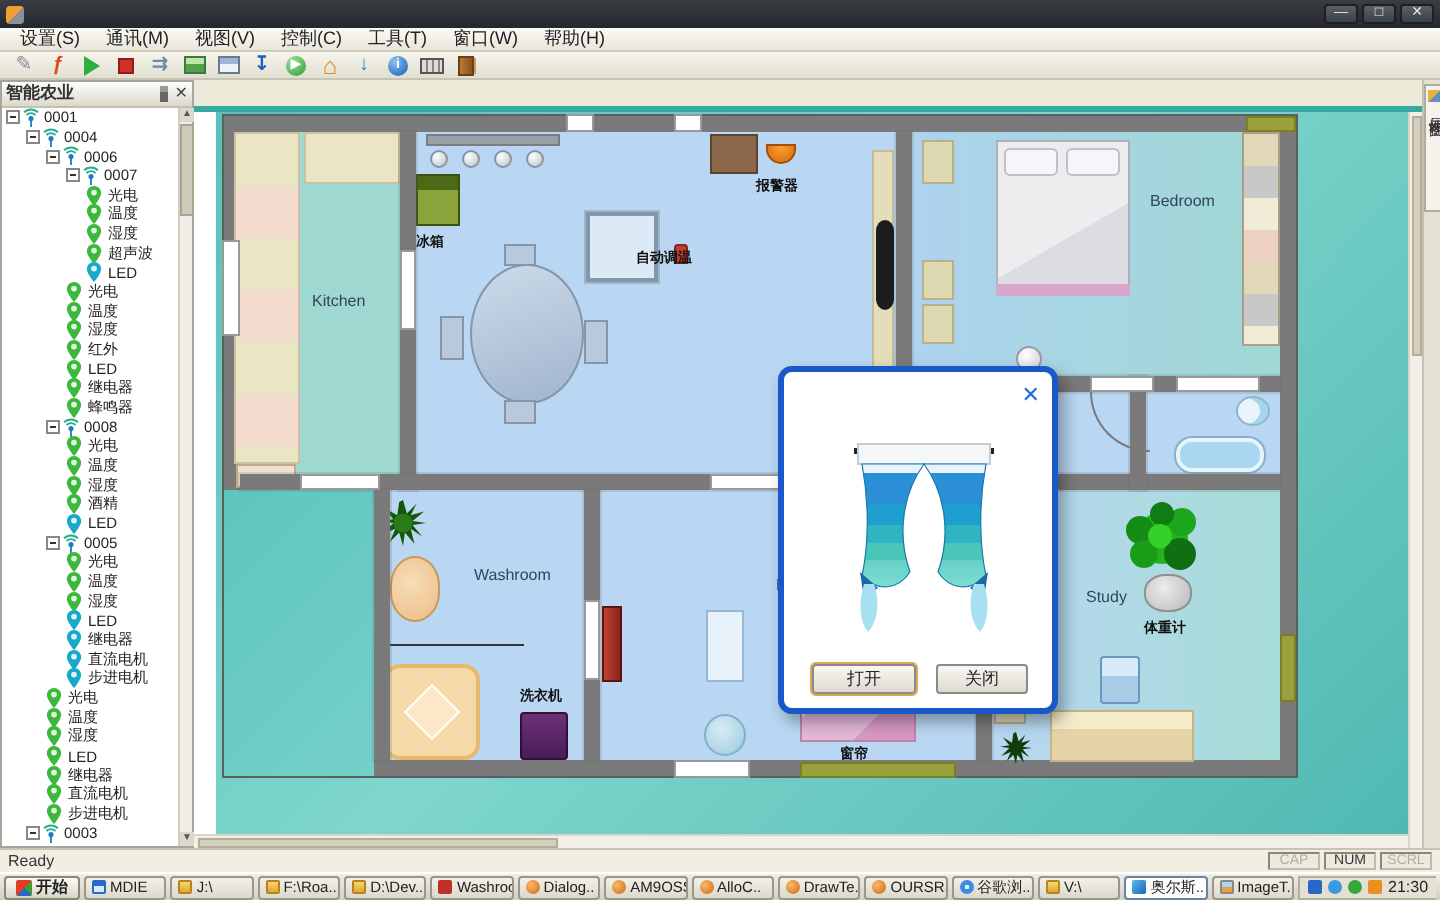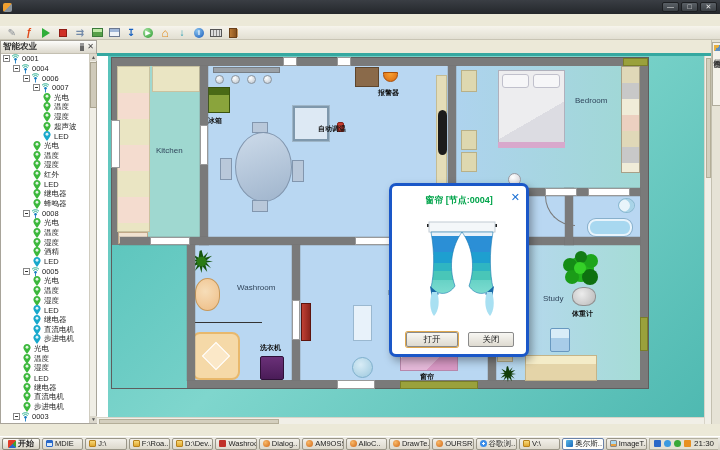--- a/index.html
+++ b/index.html
@@ -194,20 +194,30 @@
 
   <div class="titlebar">
     <span class="appicon"></span>
     <span class="wbtns">
       <span class="wbtn">—</span>
       <span class="wbtn">□</span>
       <span class="wbtn">✕</span>
     </span>
   </div>
 
+  <div class="menubar">
+
+  <span class="menuitem">设置(S)</span>
+      <span class="menuitem">通讯(M)</span>
+      <span class="menuitem">视图(V)</span>
+      <span class="menuitem">控制(C)</span>
+      <span class="menuitem">工具(T)</span>
+      <span class="menuitem">窗口(W)</span>
+      <span class="menuitem">帮助(H)</span>
+    </div>
 
   <div class="toolbar">
 
   <span class="tbi" data-kind="pen">
         <i>✎</i>
       </span>
       <span class="tbi" data-kind="func">
         <i>ƒ</i>
       </span>
       <span class="tbi" data-kind="play">
@@ -844,21 +854,20 @@
         <div class="dlbl" style="left:452px;top:243px;">体重计</div>
         <div class="furn" style="left:377px;top:212px;width:16px;height:84px;background:repeating-linear-gradient(#e8dfc0 0 14px,#f0d8c8 14px 28px,#d8d0b0 28px 42px);border:1px solid #b0a888;"></div>
         <div class="furn" style="left:430px;top:262px;width:20px;height:24px;background:linear-gradient(#d8ecf8 40%,#a8cce8 40%);border:1px solid #6898c0;border-radius:2px;"></div>
         <div class="furn" style="left:405px;top:289px;width:72px;height:26px;background:linear-gradient(#f4ecc8 35%,#e4d4a8 35%);border:1px solid #c4b488;"></div>
 
         <div class="lbl" style="left:36px;top:80px;">Kitchen</div>
       </div>
     </div>
 
     <div class="dialog">
-      <div class="dlgtitle">窗帘 [节点:0004]</div>
       <div class="dlgclose">✕</div>
       <div class="curtainbox">
         <svg width="72" height="100" viewBox="0 0 72 100">
           <defs>
             <linearGradient id="cg" x1="0" y1="0" x2="0" y2="1">
               <stop offset="0" stop-color="#e8f2fa"></stop>
                 <stop offset="0.07" stop-color="#e8f2fa"></stop>
               <stop offset="0.07" stop-color="#2b8fd6"></stop>
                 <stop offset="0.33" stop-color="#2b8fd6"></stop>
               <stop offset="0.33" stop-color="#1e9fd0"></stop>
@@ -893,20 +902,29 @@
   <div class="vscroll">
       <span class="thumb"></span>
     </div>
   <div class="dock">
     <div class="docktab">
       <span class="dockico"></span>
       <span class="docktxt">属性视图</span>
     </div>
   </div>
 
+  <div class="statusbar">
+    <span>Ready</span>
+    <span class="inds">
+
+    <span class="ind" data-on="false">CAP</span>
+        <span class="ind" data-on="true">NUM</span>
+        <span class="ind" data-on="false">SCRL</span>
+      </span>
+  </div>
 
   <div class="taskbar">
     <span class="startbtn">
       <span class="startico"></span>
       <span>开始</span>
     </span>
     <span style="display:contents">
       
     
         <span class="task" data-kind="window-blue" data-active="false">

